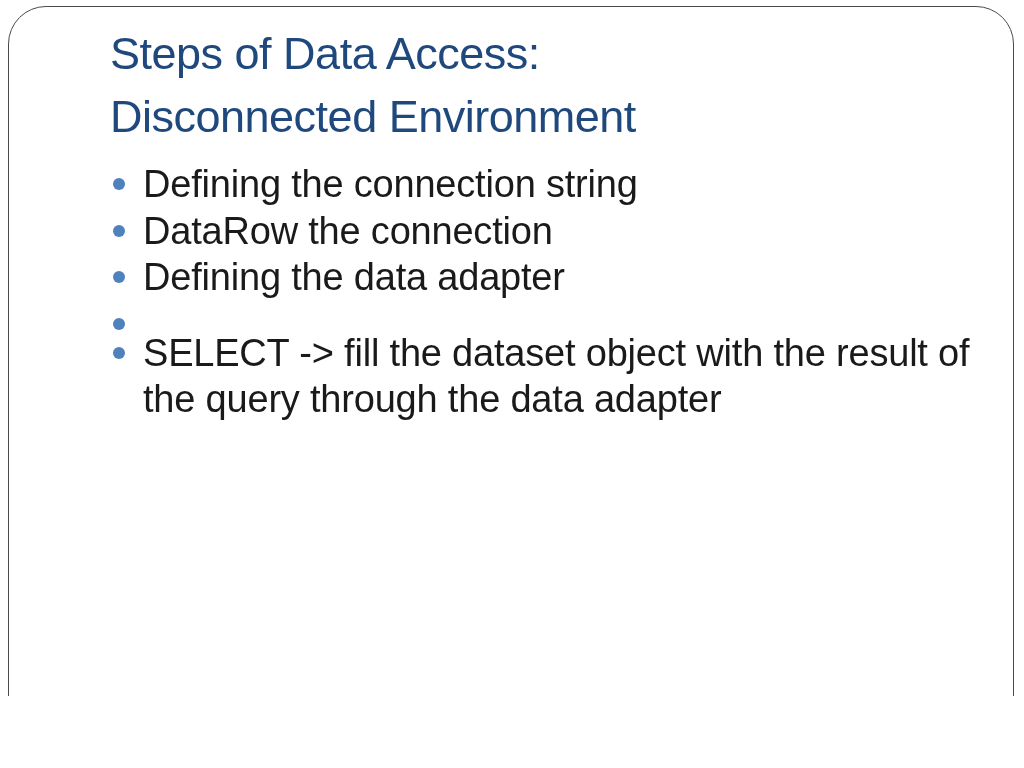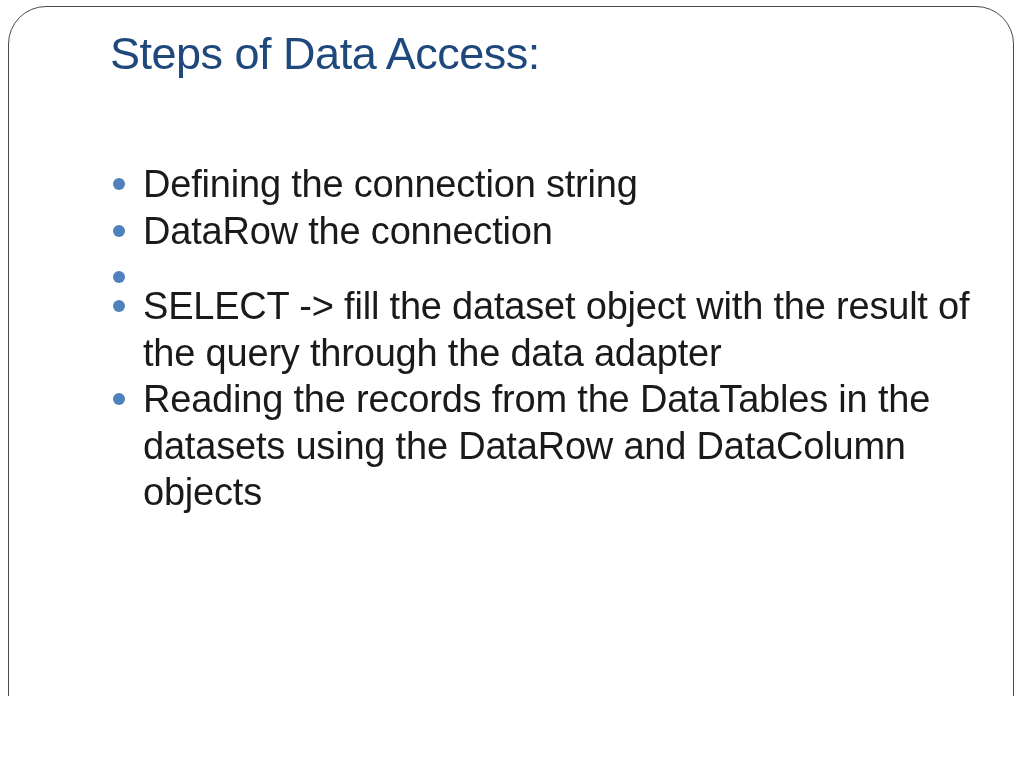--- a/index.html
+++ b/index.html
@@ -74,41 +74,40 @@
   }
 </style>
 </head>
 <body>
 
 <div class="slide">
   <div class="frame"></div>
 
   <div class="title">
     <div class="title-line">Steps of Data Access:</div>
+    <div class="title-line">Disconnected Environment</div>
   </div>
 
   <div class="content">
     <ul class="bullets">
         <li>
           <span class="dot"></span>
           <span class="bullet-text">Defining the connection string</span>
         </li>
         <li>
           <span class="dot"></span>
           <span class="bullet-text">DataRow the connection</span>
         </li>
         <li>
           <span class="dot"></span>
+          <span class="bullet-text">Defining the data adapter</span>
+        </li>
+        <li>
+          <span class="dot"></span>
         </li>
         <li>
           <span class="dot"></span>
           <span class="bullet-text">SELECT -&gt; fill the dataset object with the result of
 the query through the data adapter</span>
         </li>
-        <li>
-          <span class="dot"></span>
-          <span class="bullet-text">Reading the records from the DataTables in the
-datasets using the DataRow and DataColumn
-objects</span>
-        </li>
       </ul>
   </div>
 </div>
 
 </body></html>

